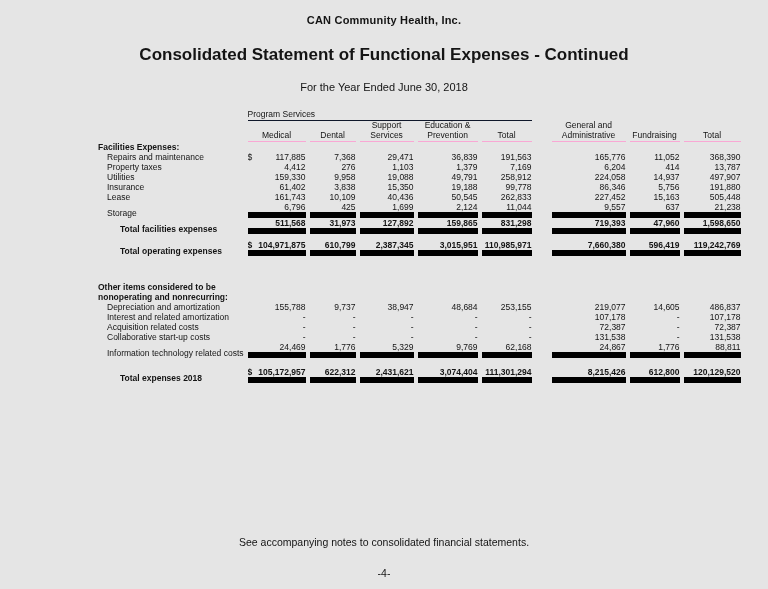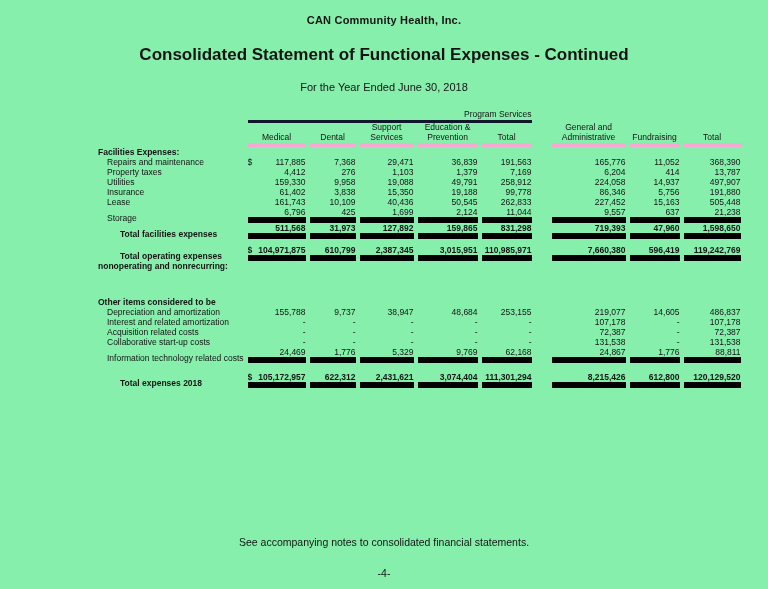--- a/index.html
+++ b/index.html
@@ -1,17 +1,17 @@
 <!DOCTYPE html>
 <html><head>
 <meta charset="utf-8">
 <style>
   html,body { margin:0; padding:0; background:#ffffff; }
   .page {
-    position:relative; width:768px; height:589px; background:#86efac;
+    position:relative; width:768px; height:589px; background:#e5e5e5;
     font-family:"Liberation Sans", sans-serif; color:#141414; overflow:hidden;
   }
   .doc-title   { padding-top:14px; text-align:center; font-size:11px;   font-weight:bold; letter-spacing:.2px; }
   .stmt-title  { margin-top:19px;  text-align:center; font-size:17px; font-weight:bold; }
   .stmt-period { margin-top:16px;   text-align:center; font-size:11px; }
 
   table.fx {
     margin:16px 0 0 94px; border-collapse:separate; border-spacing:4px 0;
     table-layout:fixed; font-size:8.5px; line-height:10px; color:#141414;
   }
@@ -20,22 +20,22 @@
   col.c-den  { width:46px; }
   col.c-sup  { width:54px; }
   col.c-ed   { width:60px; }
   col.c-tot1 { width:50px; }
   col.c-gap  { width:12px; }
   col.c-ga   { width:74px; }
   col.c-fun  { width:50px; }
   col.c-tot2 { width:57px; }
 
   td { padding:0; vertical-align:bottom; height:10px; overflow:hidden; white-space:nowrap; }
-  td.ps  { text-align:right; border-bottom:3px solid #0f172a; font-size:8.5px; padding-bottom:1px; }
-  td.ch  { text-align:center; border-bottom:4px solid #f9a8d4; vertical-align:bottom;
+  td.ps  { text-align:left; border-bottom:1px solid #0f172a; font-size:8.5px; padding-bottom:1px; }
+  td.ch  { text-align:center; border-bottom:1px solid #f9a8d4; vertical-align:bottom;
            padding-bottom:1px; white-space:normal; line-height:9.5px; height:auto; }
   td.num { text-align:right; }
   span.d { float:left; }
 
   tr.sec td.lbl { font-weight:bold; }
   tr.i1  td.lbl { padding-left:9px;margin-top:13px; }
   tr.i2  td.lbl { padding-left:22px; }
   tr.tot td     { font-weight:bold; }
   tr.rule td.num { border-bottom:6px solid #000000; }
   tr.gapA td { padding-top:6px; }
@@ -192,34 +192,34 @@
         <td class="num"><span class="d">$</span><span>104,971,875</span></td>
         <td class="num">610,799</td>
         <td class="num">2,387,345</td>
         <td class="num">3,015,951</td>
         <td class="num">110,985,971</td>
         <td></td>
         <td class="num">7,660,380</td>
         <td class="num">596,419</td>
         <td class="num">119,242,769</td>
       </tr>
+      <tr class="sec gapB">
+        <td class="lbl">Other items considered to be</td>
+        <td></td>
+          <td></td>
+          <td></td>
+          <td></td>
+          <td></td>
+          <td></td>
+          <td></td>
+          <td></td>
+          <td></td>
+      </tr>
       <tr class="sec">
         <td class="lbl">nonoperating and nonrecurring:</td>
-        <td></td>
-          <td></td>
-          <td></td>
-          <td></td>
-          <td></td>
-          <td></td>
-          <td></td>
-          <td></td>
-          <td></td>
-      </tr>
-      <tr class="sec gapB">
-        <td class="lbl">Other items considered to be</td>
         <td></td>
           <td></td>
           <td></td>
           <td></td>
           <td></td>
           <td></td>
           <td></td>
           <td></td>
           <td></td>
       </tr>

